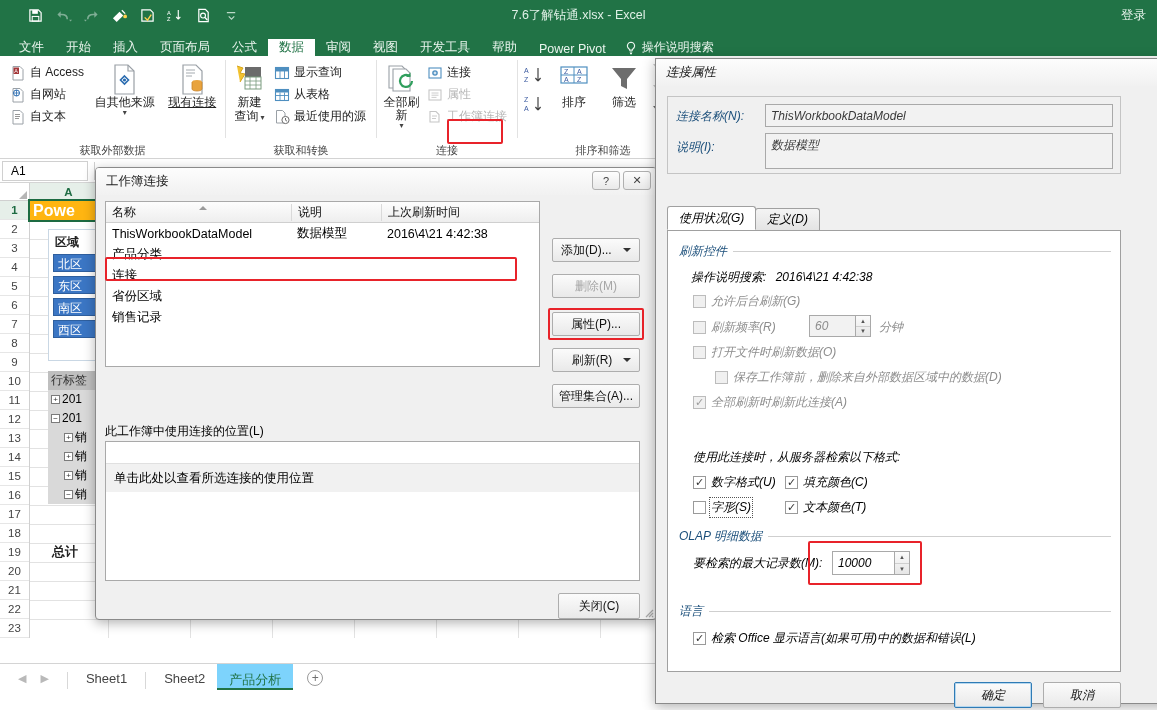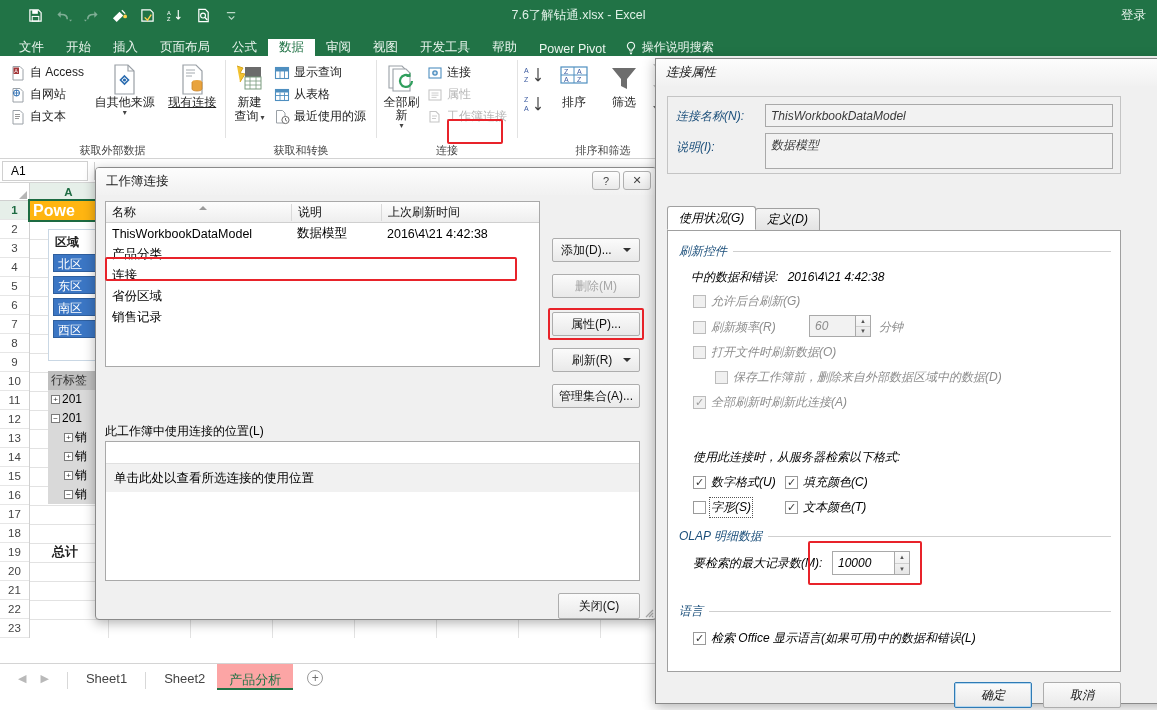--- a/index.html
+++ b/index.html
@@ -145,21 +145,21 @@
   .grand { position:absolute; font-size:13px; font-weight:bold; color:#222; }
 
   
   .sheetbar {
     position:absolute; left:0; right:0; bottom:0; height:47px;
     border-top:1px solid #d4d4d4; background:#fff; display:flex; align-items:flex-start;
   }
   .nav-arrows { display:flex; align-items:center; gap:14px; padding:8px 12px 0 18px; color:#b9b9b9; font-size:11px; }
   .tab-sep { width:1px; height:17px; background:#d8d8d8; margin:8px 6px 0 6px; }
   .stab { font-size:13px; color:#444; padding:7px 12px 0 12px; height:26px; }
-  .stab.active { color:#217346; border-bottom:2px solid #217346; background:#fca5a5; font-weight:normal; }
+  .stab.active { color:#217346; border-bottom:2px solid #217346; background:#7dd3fc; font-weight:normal; }
   .add-sheet { margin:6px 0 0 14px; width:16px; height:16px; border:1px solid #9a9a9a; border-radius:50%;
                color:#6f6f6f; font-size:12px; line-height:14px; text-align:center; }
 
   
   .dlg {
     position:absolute; background:#f0f0f0;
     border:1px solid #8a8a8a; border-radius:4px;
     box-shadow:0 3px 12px rgba(0,0,0,.30);
     font-size:12px;
   }
@@ -800,21 +800,21 @@
       <div class="dtab">定义(D)</div>
     </div>
 
     <div class="panel" style="position:absolute; left:11px; top:145px; width:454px; height:441px;">
 
       <div class="grp-title" style="position:absolute; left:11px; top:12px; width:432px;">
         <span>刷新控件</span>
           <span class="grp-line"></span>
       </div>
       <div style="position:absolute; left:23px; top:38px; font-size:12px;">
-        <span>中的数据和错误:</span>
+        <span>操作说明搜索:</span>
         <span style="margin-left:6px;">2016\4\21  4:42:38</span>
       </div>
       <div class="cb dis" style="position:absolute; left:25px; top:62px;">
         <span class="box"></span>
         <span>允许后台刷新(G)</span>
       </div>
       <div class="cb dis" style="position:absolute; left:25px; top:88px;justify-content:flex-end;">
         <span class="box"></span>
         <span>刷新频率(R)</span>
       </div>

